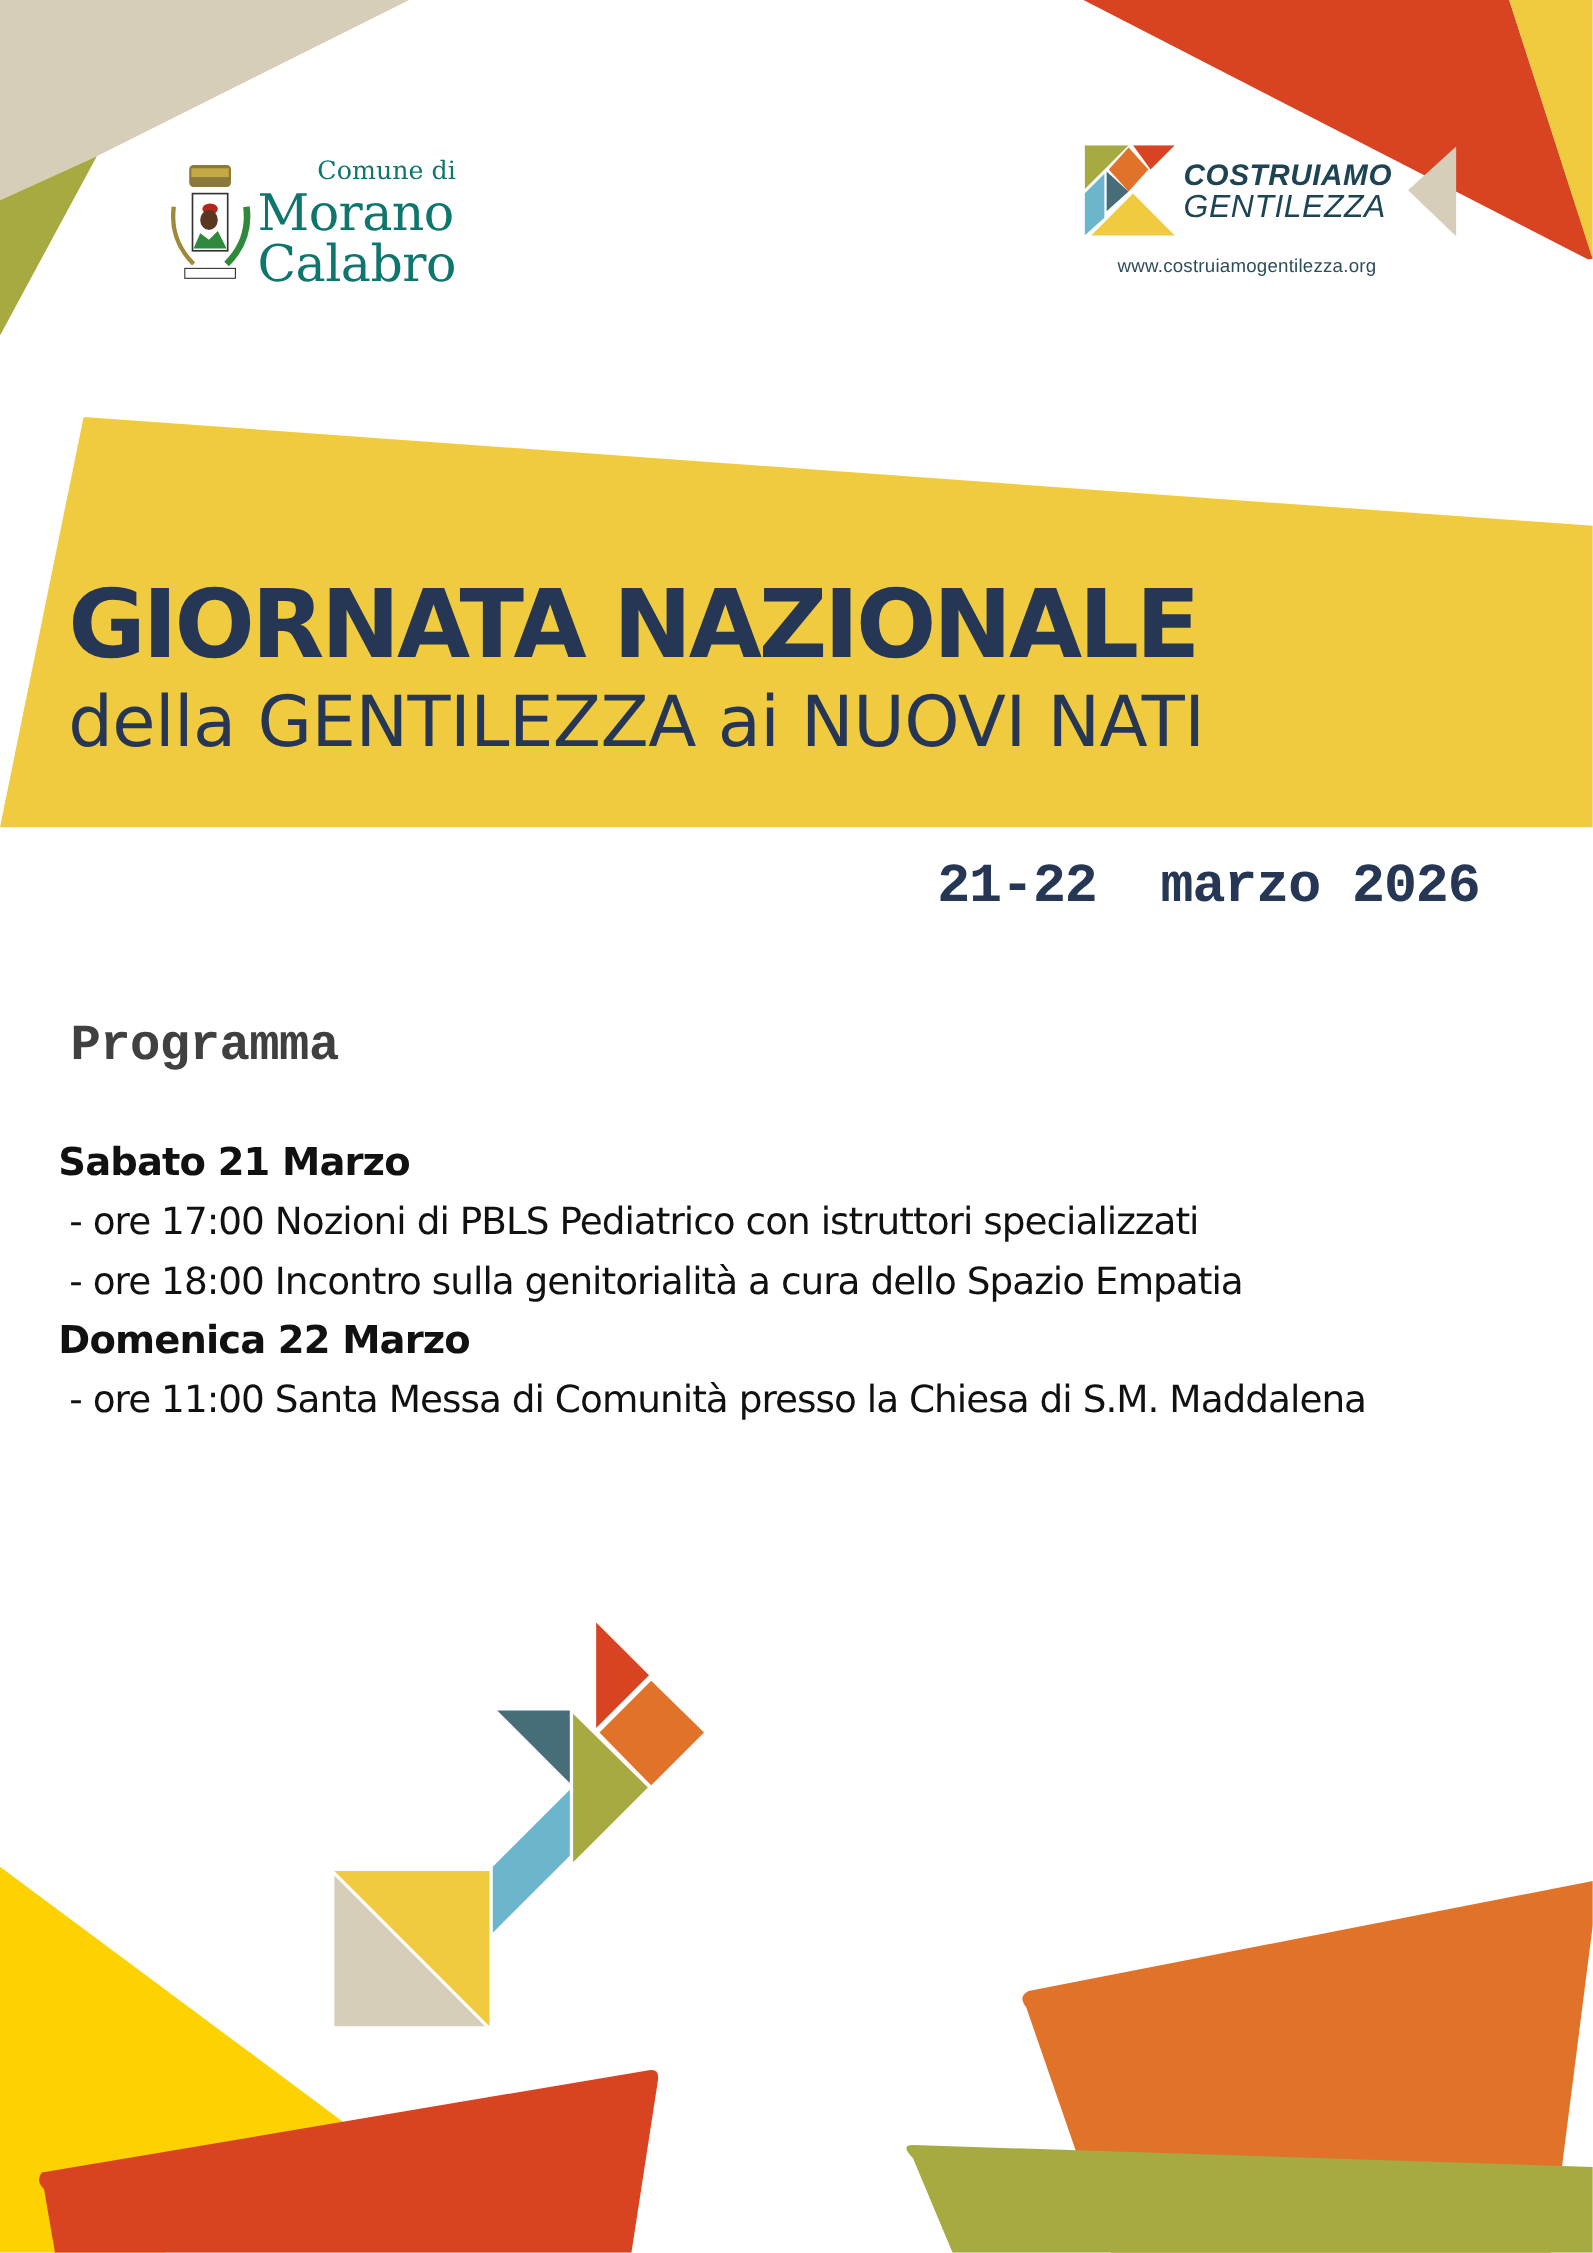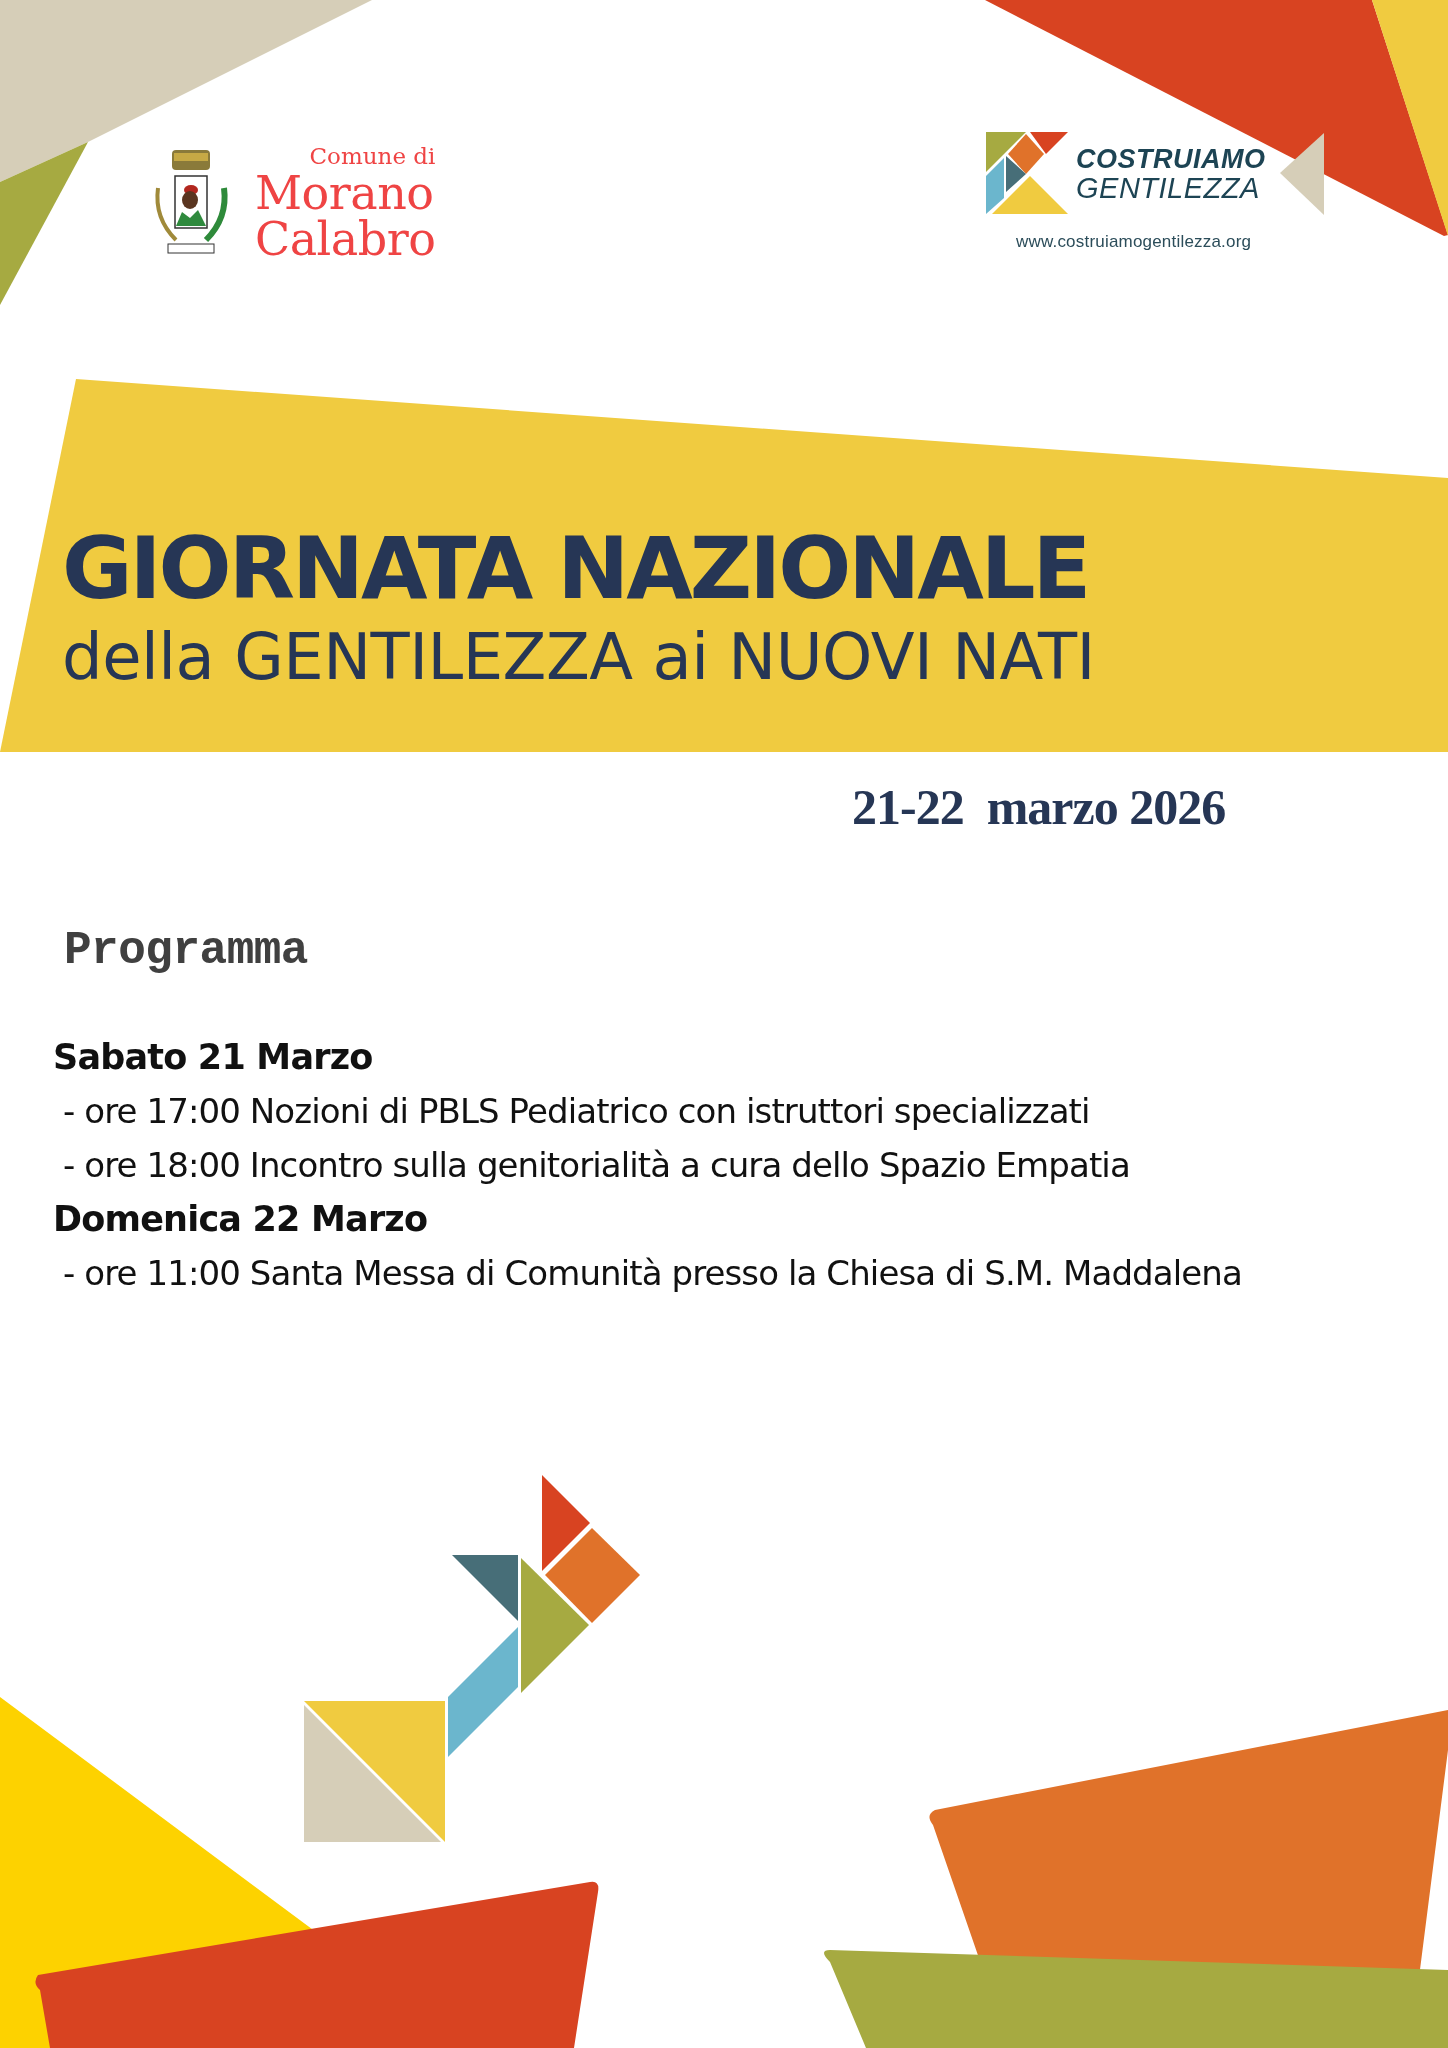--- a/index.html
+++ b/index.html
@@ -8,40 +8,40 @@
     background: #ffffff;
     font-family: "Liberation Sans", "DejaVu Sans", sans-serif;
     color: #111;
   }
   .bg-shapes { position: absolute; left: 0; top: 0; width: 1448px; height: 2048px; z-index: 0; }
   .layer { position: absolute; z-index: 2; }
 
   
   .comune { left: 150px; top: 145px; display: flex; align-items: center; }
   .crest { width: 82px; height: 112px; }
-  .comune-text { margin-left: 23px; font-family: "DejaVu Serif", "Liberation Serif", serif; color: #ef4444; line-height: 1; }
+  .comune-text { margin-left: 2px; font-family: "DejaVu Serif", "Liberation Serif", serif; color: #0f766e; line-height: 1; }
   .comune-small { font-size: 23px; text-align: right; display: block; margin-bottom: 2px; }
   .comune-big { font-size: 46px; display: block; letter-spacing: -0.5px; }
 
   
   .costruiamo { left: 986px; top: 132px; }
   .cg-row { display: flex; align-items: center; font-style: italic; }
   .cg-mark { width: 82px; height: 84px; }
   .cg-words { margin-left: 0px; padding-left: 8px; color: #1d4454; line-height: 1; }
   .cg-w1 { font-weight: bold; font-size: 27px; letter-spacing: 0.5px; display: block; }
   .cg-w2 { font-size: 29px; letter-spacing: 0.5px; display: block; margin-top: 1px; }
   .cg-arrow { width: 44px; height: 82px; margin-left: 14px; }
   .cg-url { font-size: 17px; color: #2c4d5a; margin-top: 16px; margin-left: 30px; letter-spacing: 0.2px; }
 
   
   .title-block { left: 62px; top: 525px; color: #263655; }
   .title-1 { font-family: "DejaVu Sans", sans-serif; font-weight: bold; font-size: 86px; letter-spacing: -3px; line-height: 1; display: block; }
   .title-2 { font-family: "DejaVu Sans", sans-serif; font-weight: normal; font-size: 64px; letter-spacing: -0.5px; line-height: 1; display: block; margin-top: 14px; }
 
-  .date { left: 852px; top: 778px; color: #263655; font-family: Liberation Serif, serif; font-weight: bold; font-size: 50px; letter-spacing: -1px; white-space: pre; }
+  .date { left: 852px; top: 778px; color: #263655; font-family: Liberation Mono, monospace; font-weight: bold; font-size: 50px; letter-spacing: -1px; white-space: pre; }
 
   .prog-title { left: 64px; top: 913px; color: #404040; font-family: Liberation Mono, monospace; font-weight: bold; font-size: 46px; letter-spacing: -0.5px; margin-top: 12px; }
 
   .schedule { left: 53px; top: 1030px; width: 1380px; }
   .day { font-family: "DejaVu Sans", sans-serif; font-weight: bold; font-size: 35px; color: #111; letter-spacing: -0.8px; line-height: 54px; }
   .item { font-family: "DejaVu Sans", sans-serif; font-size: 34px; color: #111; letter-spacing: -0.9px; line-height: 54px; padding-left: 10px; white-space: nowrap; }
 </style>
 </head>
 <body>
 

